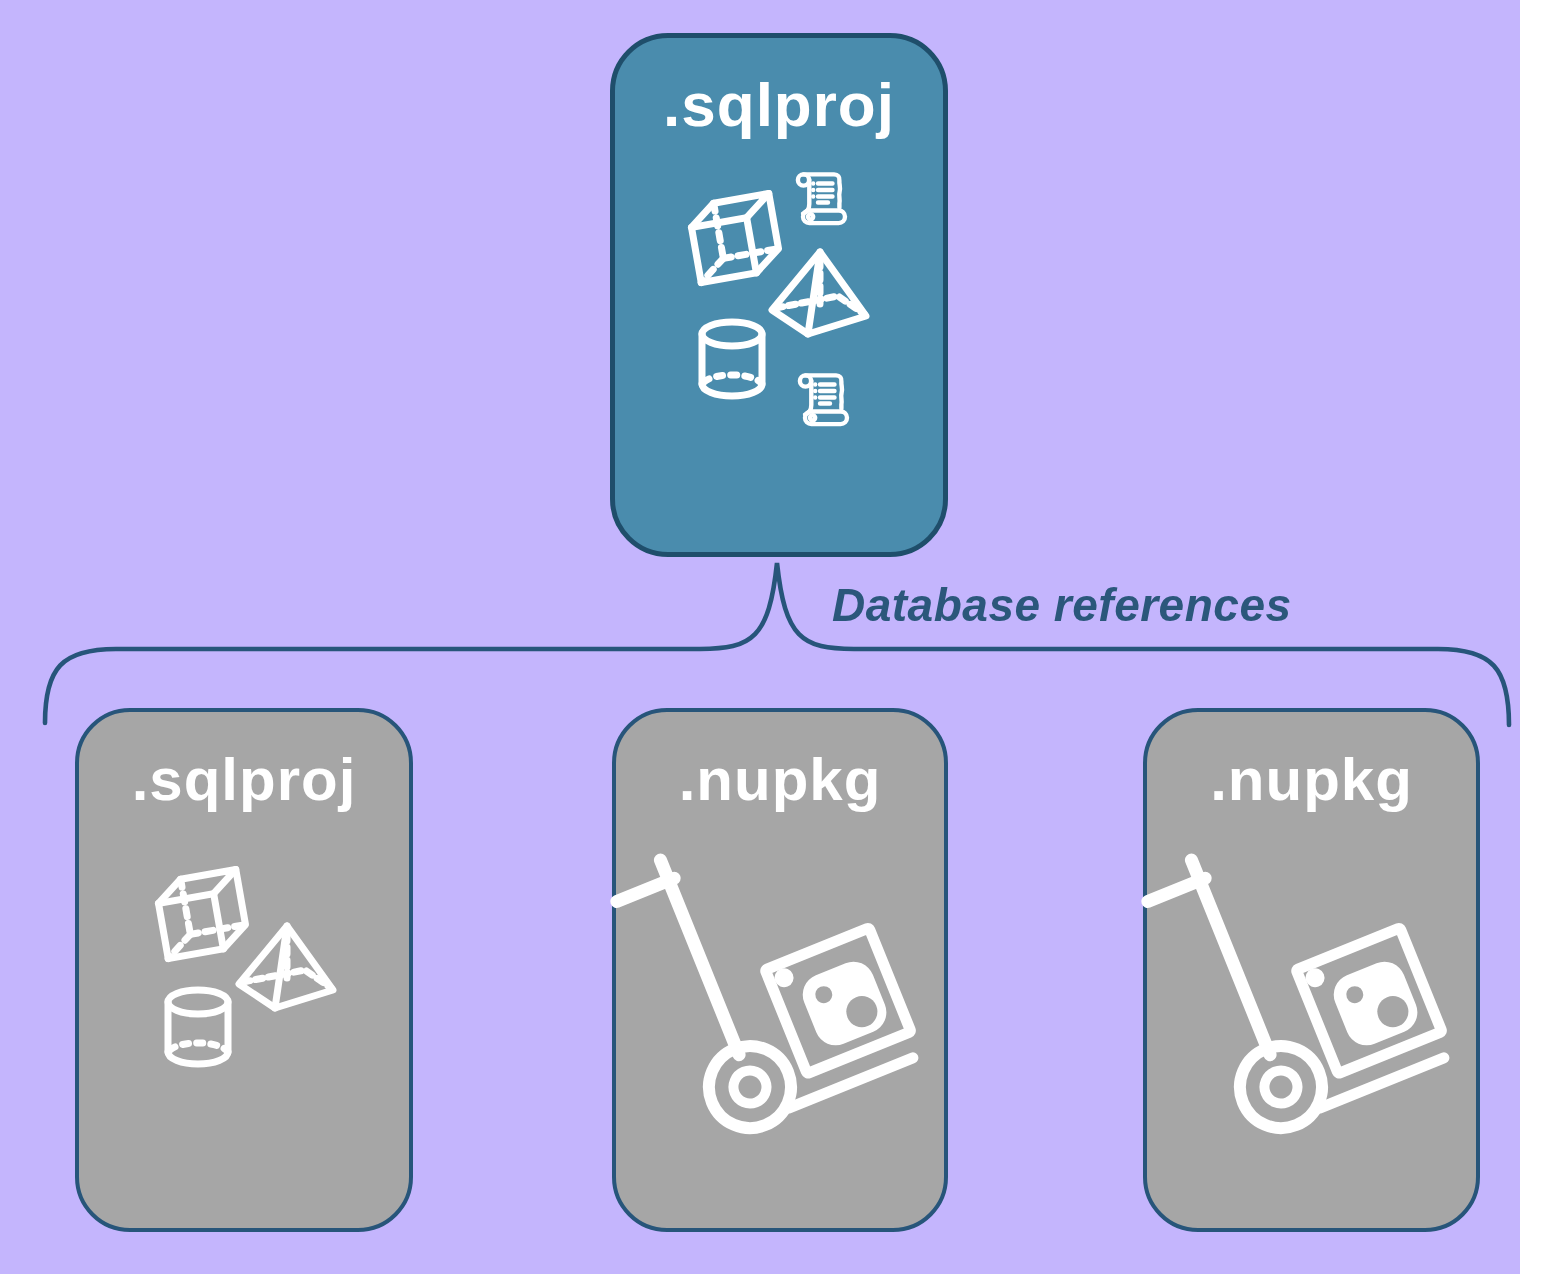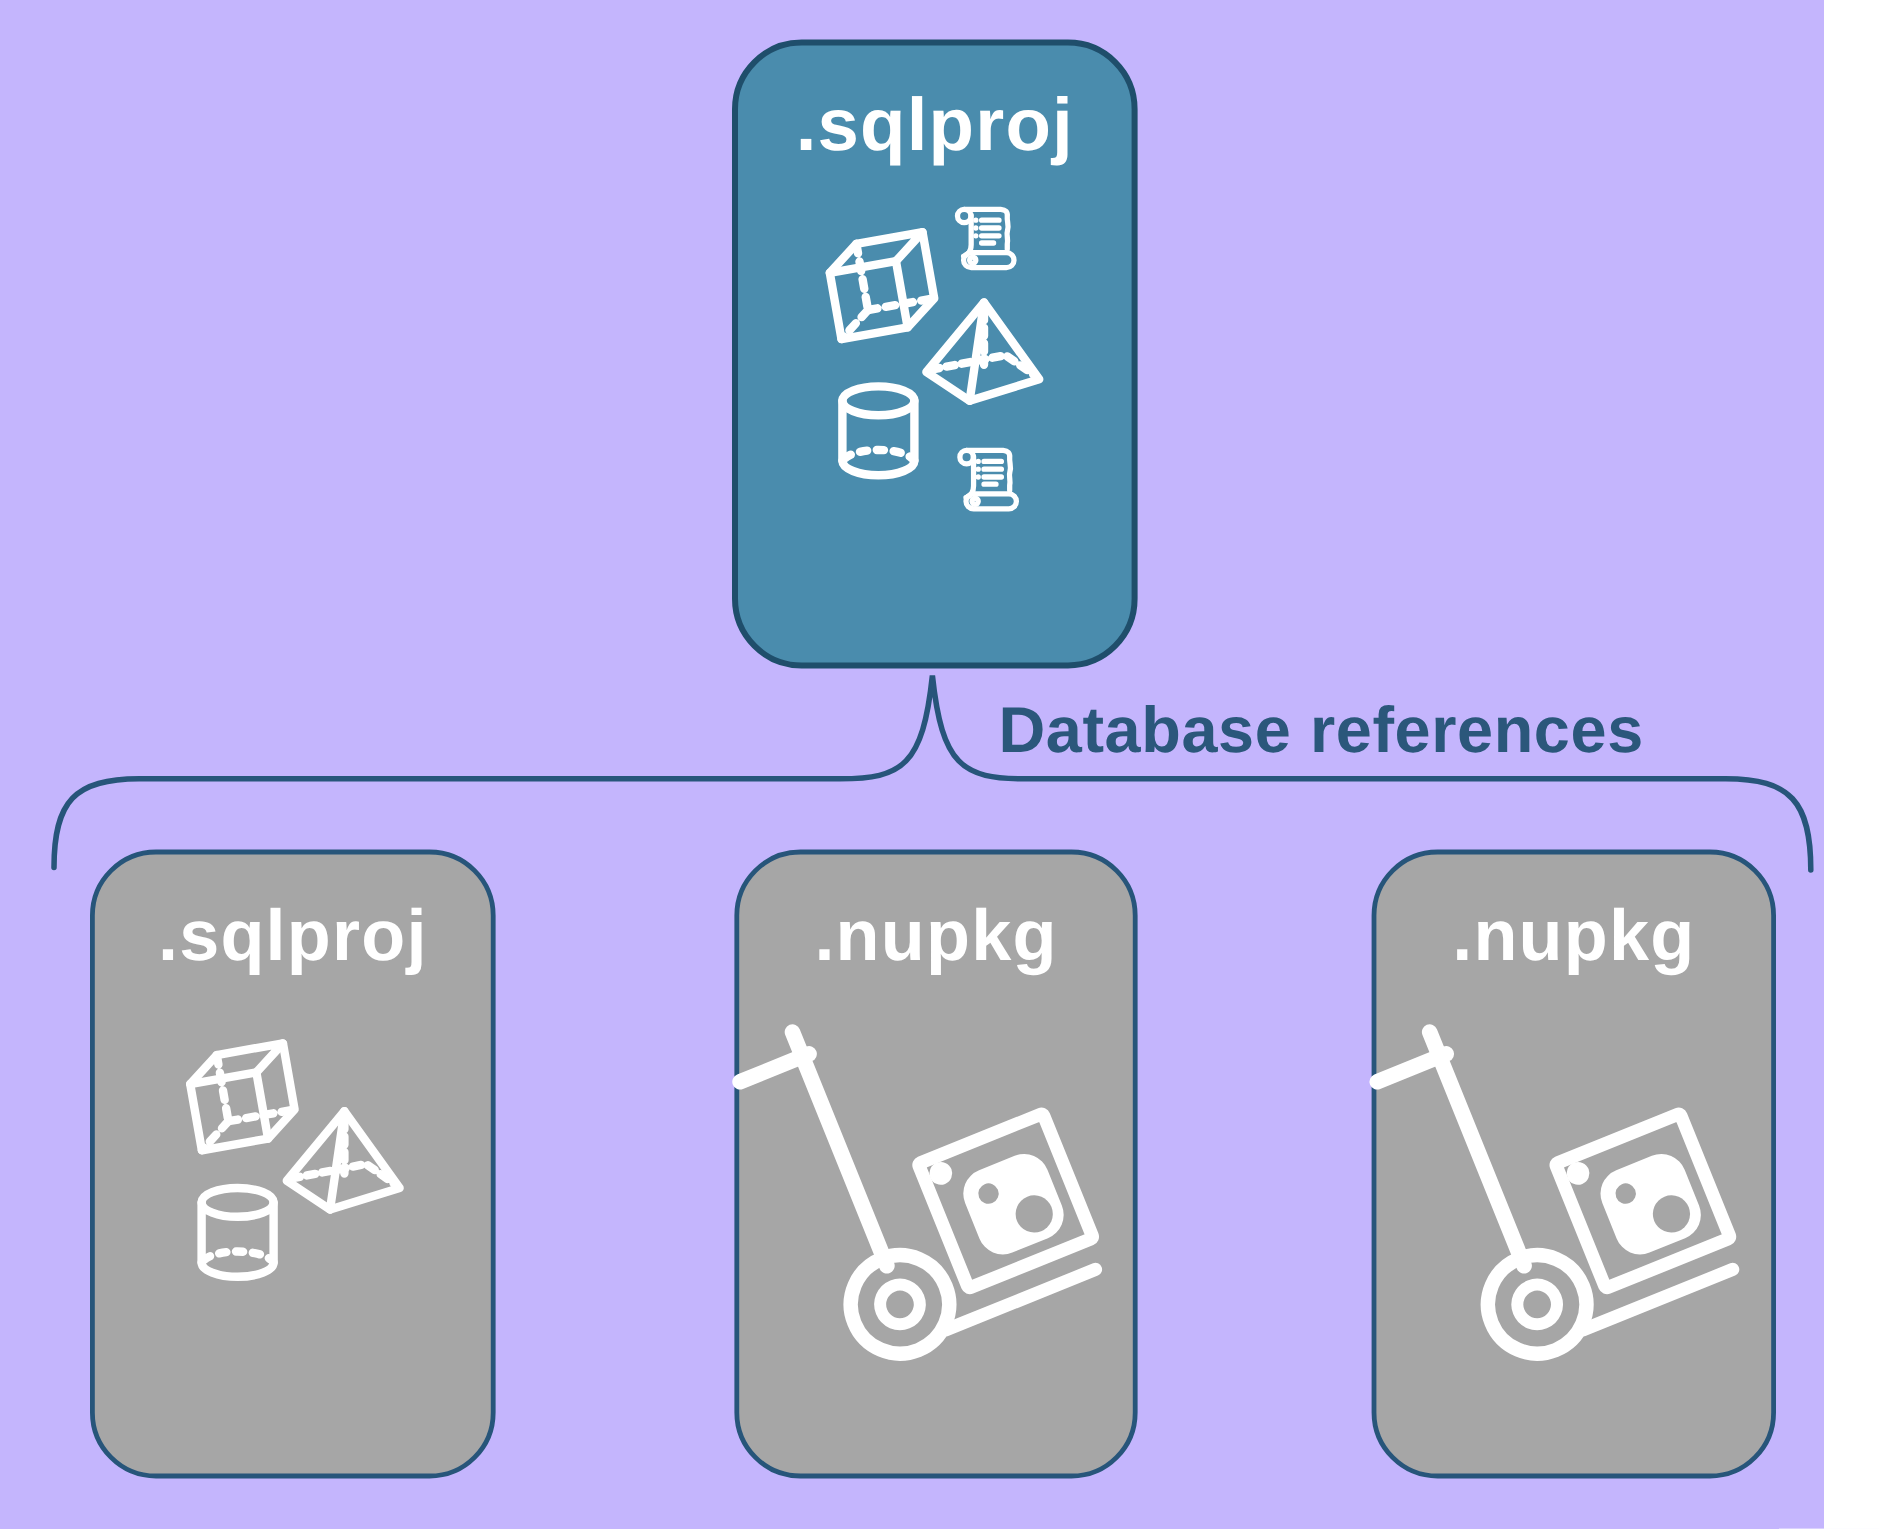--- a/index.html
+++ b/index.html
@@ -22,22 +22,22 @@
   .node-child-1{left:75px;}
   .node-child-2{left:612px;width:336px;}
   .node-child-3{left:1143px;width:337px;}
   .node-title{
     color:#FFFFFF;font-weight:bold;font-size:62px;line-height:1;
     padding-top:36px;letter-spacing:1px;white-space:nowrap;
   }
   .node-gray .node-title{font-size:60px;padding-top:38px;}
   .connector-label{
     position:absolute;left:832px;top:582px;
-    color:#2B577B;font-weight:bold;font-size:54px;line-height:1;
-    letter-spacing:0.5px;white-space:nowrap;
+    color:#2B577B;font-weight:bold;font-size:46px;line-height:1;
+    letter-spacing:0.5px;white-space:nowrap;font-style:italic;
   }
   .overlay{
     position:absolute;left:0;top:0;width:1566px;height:1274px;
     pointer-events:none;overflow:visible;
   }
 </style>
 </head>
 <body>
 
 <div class="canvas">

